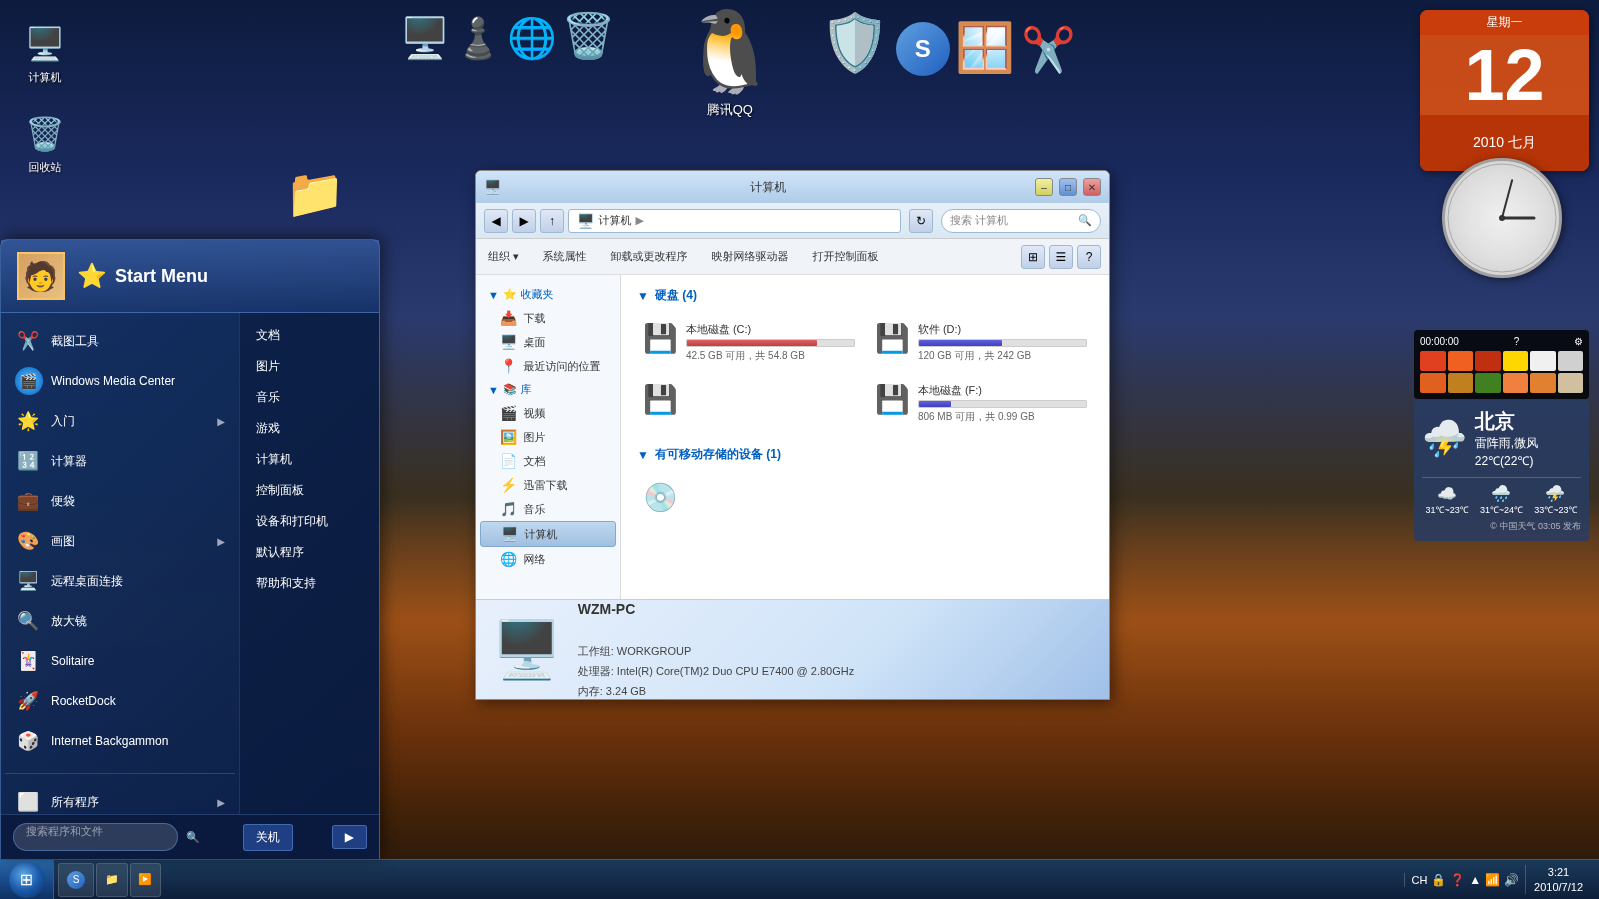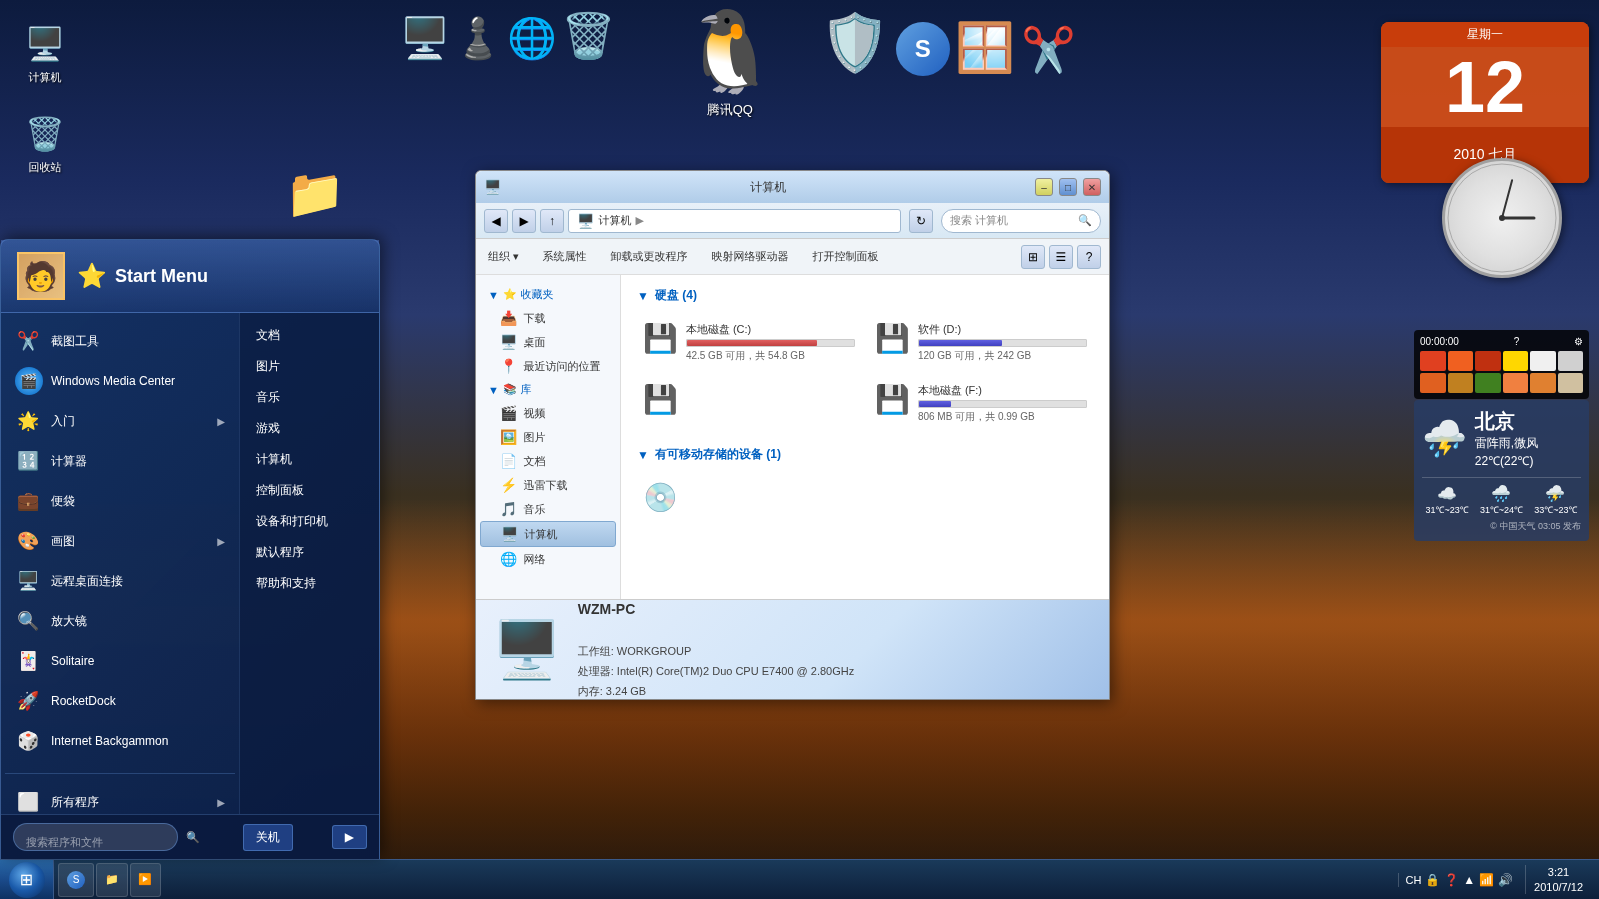--- a/index.html
+++ b/index.html
@@ -112,21 +112,20 @@
       gap: 4px;
       cursor: pointer;
       font-size: 11px;
       color: white;
     }
 
     .taskbar-right {
       margin-left: auto;
       display: flex;
       align-items: center;
-      gap: 6px;
       padding-right: 8px;
       color: white;
       font-size: 11px;
     }
 
     .system-tray {
       display: flex;
       align-items: center;
       gap: 4px;
       padding: 0 6px;
@@ -249,21 +248,21 @@
     #search-box {
       flex: 1;
       height: 28px;
       background: rgba(255,255,255,0.15);
       border: 1px solid rgba(100,150,220,0.5);
       border-radius: 14px;
       padding: 0 12px;
       color: rgba(255,255,255,0.7);
       font-size: 11px;
       display: flex;
-      align-items: flex-end;
+      align-items: flex-start;
     }
 
     .shutdown-btn {
       background: rgba(40,80,160,0.7);
       border: 1px solid rgba(100,150,220,0.5);
       color: white;
       padding: 4px 12px;
       border-radius: 3px;
       cursor: pointer;
       font-size: 12px;
@@ -544,26 +543,25 @@
       background: radial-gradient(circle, #f0f0f0, #e0e0e0, #c8c8c8);
       border: 3px solid #a0a0a0;
       position: relative;
       box-shadow: 2px 2px 8px rgba(0,0,0,0.5);
     }
 
     #widget-calendar {
       position: absolute;
       top: 10px;
       right: 10px;
-      width: 208px;
+      width: 169px;
       background: rgba(220,80,20,0.9);
       border-radius: 8px;
       overflow: hidden;
       box-shadow: 2px 2px 8px rgba(0,0,0,0.5);
-      margin-top: 12px;
     }
 
     .calendar-header {
       background: rgba(200,60,10,0.9);
       color: white;
       text-align: center;
       padding: 4px;
       font-size: 12px;
     }
 

